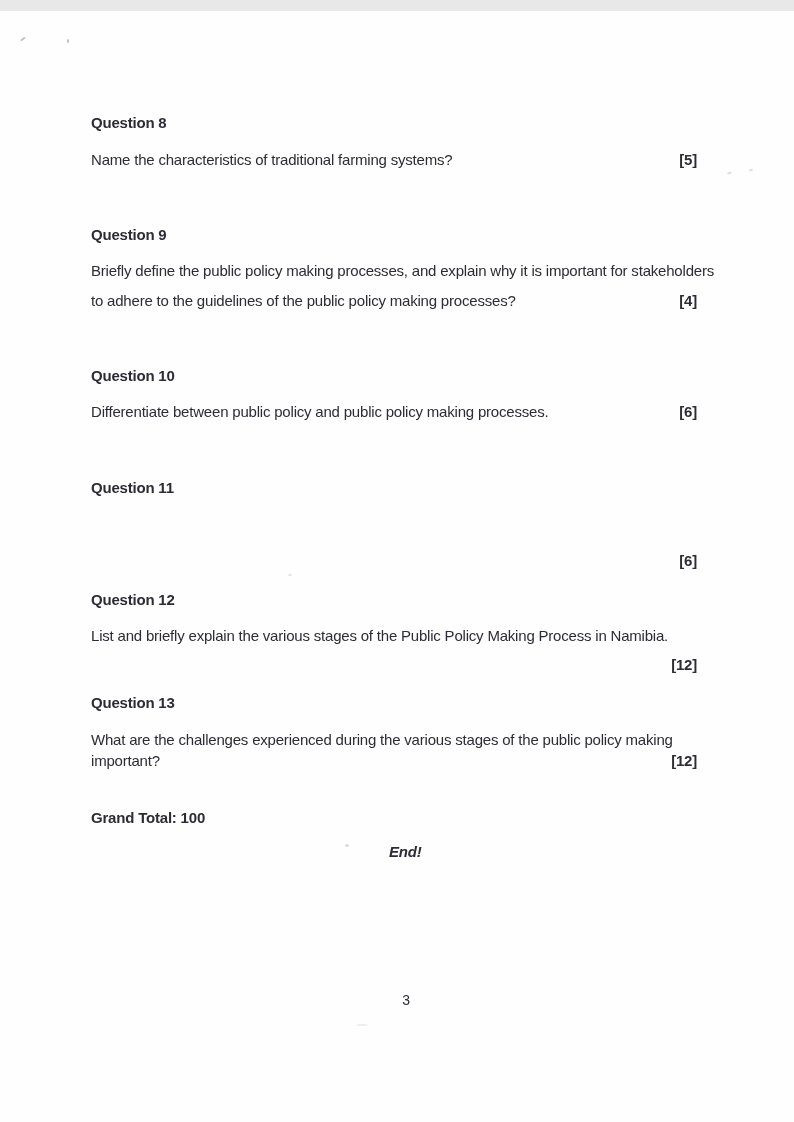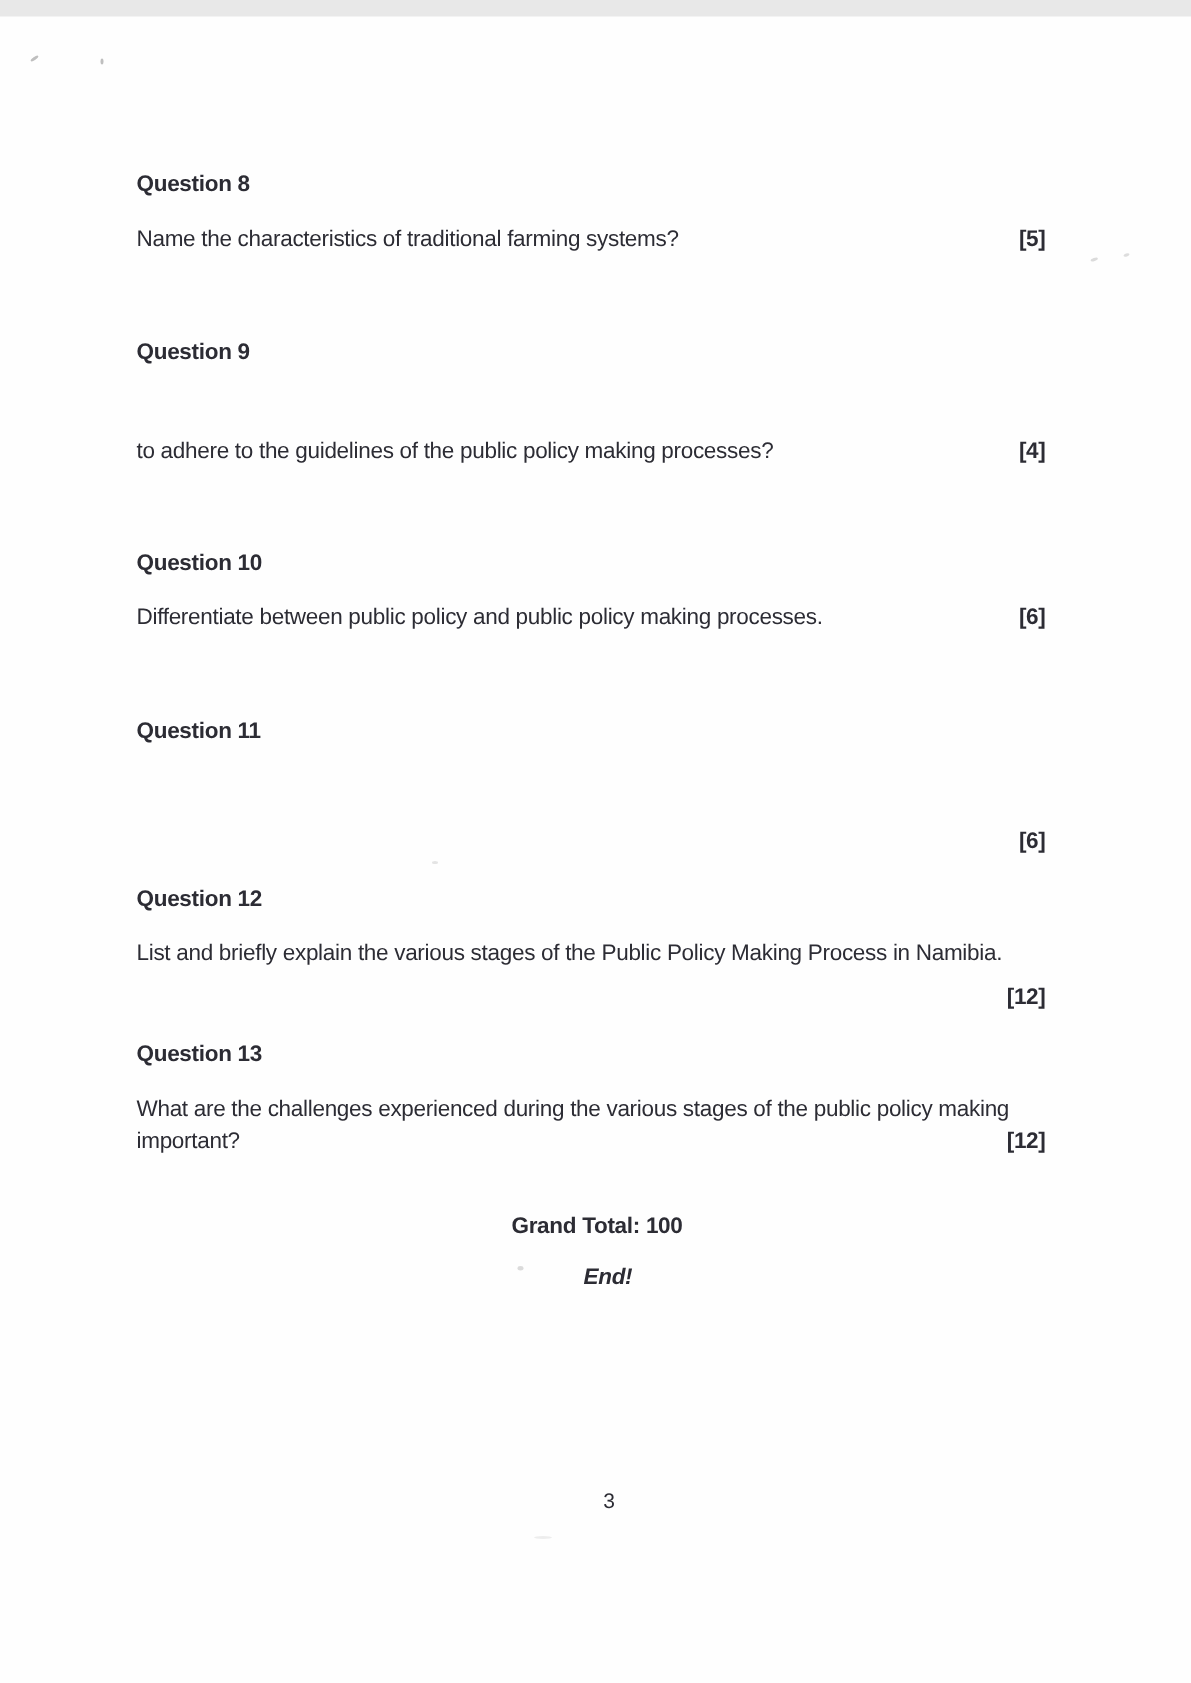--- a/index.html
+++ b/index.html
@@ -30,21 +30,21 @@
     left: 91px;
     width: 630px;
     text-align: right;
     padding-right: 24px;
     box-sizing: border-box;
     font-weight: 700;
   }
   .grand-total {
     left: 91px;
     width: 630px;
-    text-align: center;
+    text-align: left;
     padding-right: 16px;
     box-sizing: border-box;
     font-weight: 700;
   }
   .end-marker {
     left: 389px;
     font-weight: 700;
     font-style: italic;
   }
   .page-number {
@@ -80,20 +80,21 @@
   <div class="speck s6"></div>
   <div class="speck s7"></div>
 
   <div class="abs heading" style="top:102px">Question 8</div>
   <div class="abs row" style="top:139px">
     <span>Name the characteristics of traditional farming systems?</span>
     <span class="mark">[5]</span>
   </div>
 
   <div class="abs heading" style="top:214px">Question 9</div>
+  <div class="abs bodyline" style="top:250px">Briefly define the public policy making processes, and explain why it is important for stakeholders</div>
   <div class="abs row" style="top:280px">
     <span>to adhere to the guidelines of the public policy making processes?</span>
     <span class="mark">[4]</span>
   </div>
 
   <div class="abs heading" style="top:355px">Question 10</div>
   <div class="abs row" style="top:391px">
     <span>Differentiate between public policy and public policy making processes.</span>
     <span class="mark">[6]</span>
   </div>

